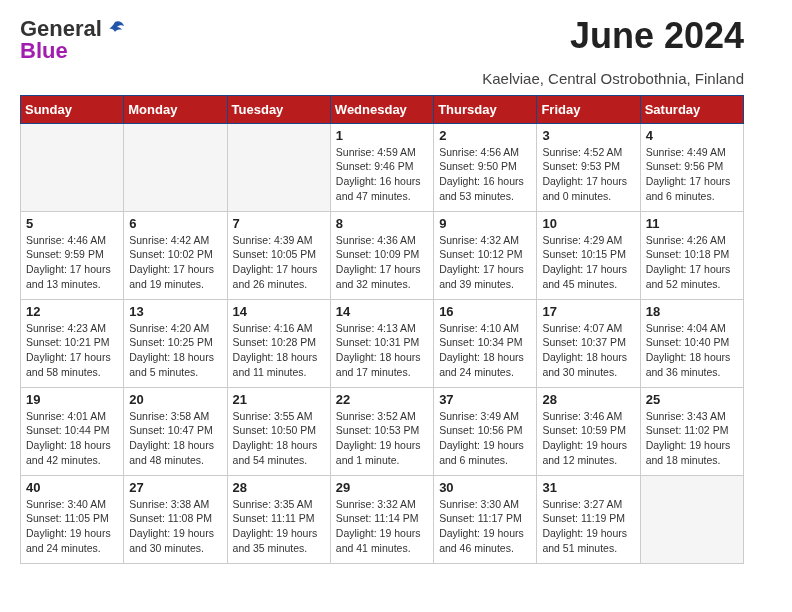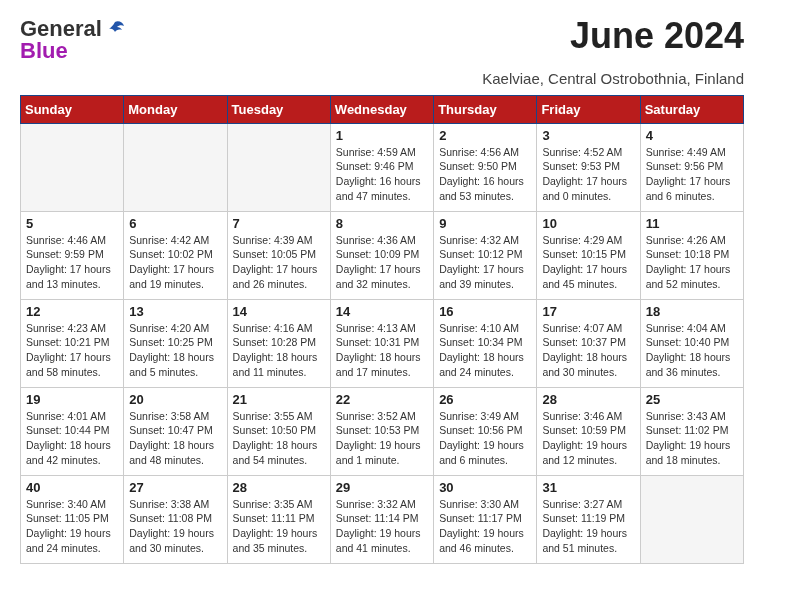--- a/index.html
+++ b/index.html
@@ -203,21 +203,21 @@
           </td>
           <td>
             <span class="day-number">21</span>
             <div class="day-detail">Sunrise: 3:55 AM<br>Sunset: 10:50 PM<br>Daylight: 18 hours and 54 minutes.</div>
           </td>
           <td>
             <span class="day-number">22</span>
             <div class="day-detail">Sunrise: 3:52 AM<br>Sunset: 10:53 PM<br>Daylight: 19 hours and 1 minute.</div>
           </td>
           <td>
-            <span class="day-number">26</span>
+            <span class="day-number">37</span>
             <div class="day-detail">Sunrise: 3:49 AM<br>Sunset: 10:56 PM<br>Daylight: 19 hours and 6 minutes.</div>
           </td>
           <td>
             <span class="day-number">28</span>
             <div class="day-detail">Sunrise: 3:46 AM<br>Sunset: 10:59 PM<br>Daylight: 19 hours and 12 minutes.</div>
           </td>
           <td>
             <span class="day-number">25</span>
             <div class="day-detail">Sunrise: 3:43 AM<br>Sunset: 11:02 PM<br>Daylight: 19 hours and 18 minutes.</div>
           </td>

